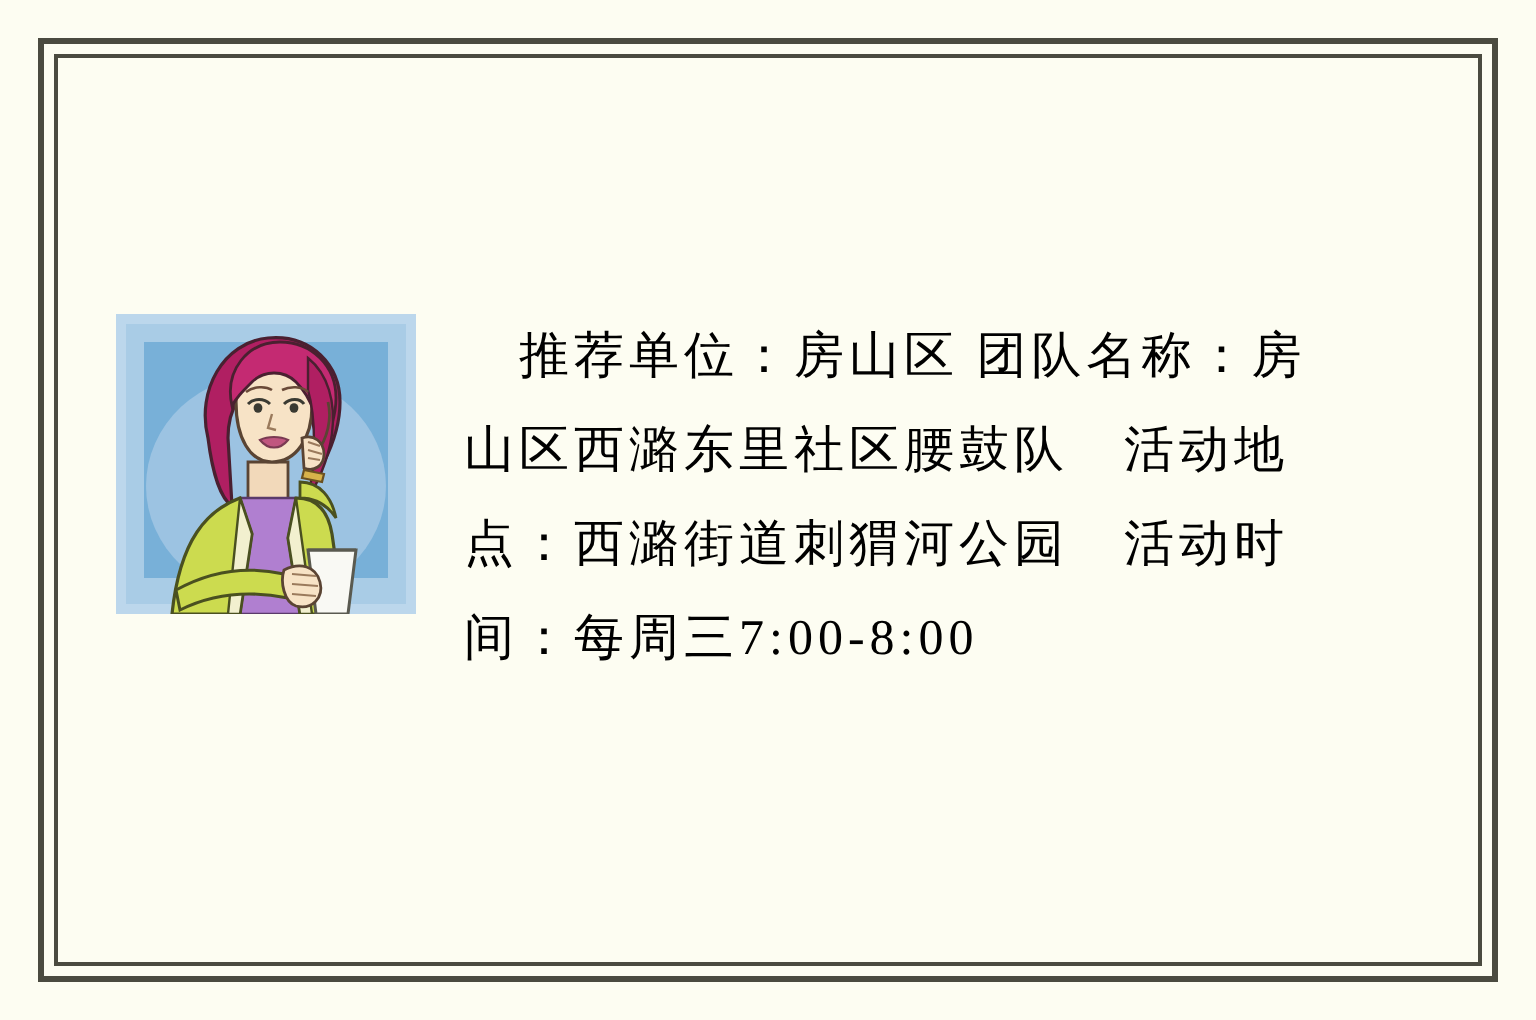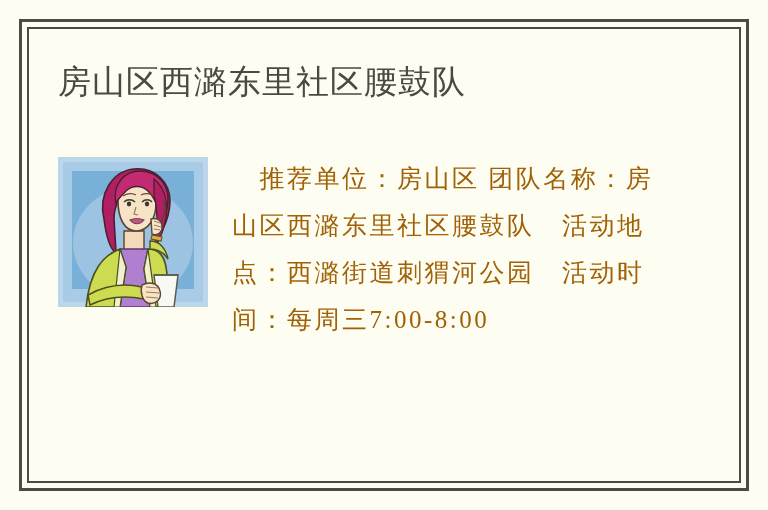--- a/index.html
+++ b/index.html
@@ -79,37 +79,36 @@
   }
 
   .article-body {
     position: absolute;
     left: 205px;
     top: 128px;
     width: 430px;
     font-family: "Liberation Serif", serif;
     font-size: 25px;
     line-height: 47px;
-    color: #a16207;
+    color: #000000;
     letter-spacing: 2.5px;
     text-align: left;
     word-break: break-all;
   }
 </style>
 </head>
 <body>
 
 <div class="page">
 
   <div class="frame-outer"></div>
   <div class="frame-inner"></div>
 
   <div class="content">
 
-    <div class="page-title">房山区西潞东里社区腰鼓队</div>
 
     <div class="article-figure">
       <svg viewBox="0 0 150 150" xmlns="http://www.w3.org/2000/svg">
 
         <rect x="0" y="0" width="150" height="150" fill="#bcd7ec"></rect>
         <rect x="5" y="5" width="140" height="140" fill="#a9cce6"></rect>
         <rect x="14" y="14" width="122" height="118" fill="#78b0d8"></rect>
 
         <ellipse cx="75" cy="86" rx="60" ry="56" fill="#9cc3e2"></ellipse>
 

